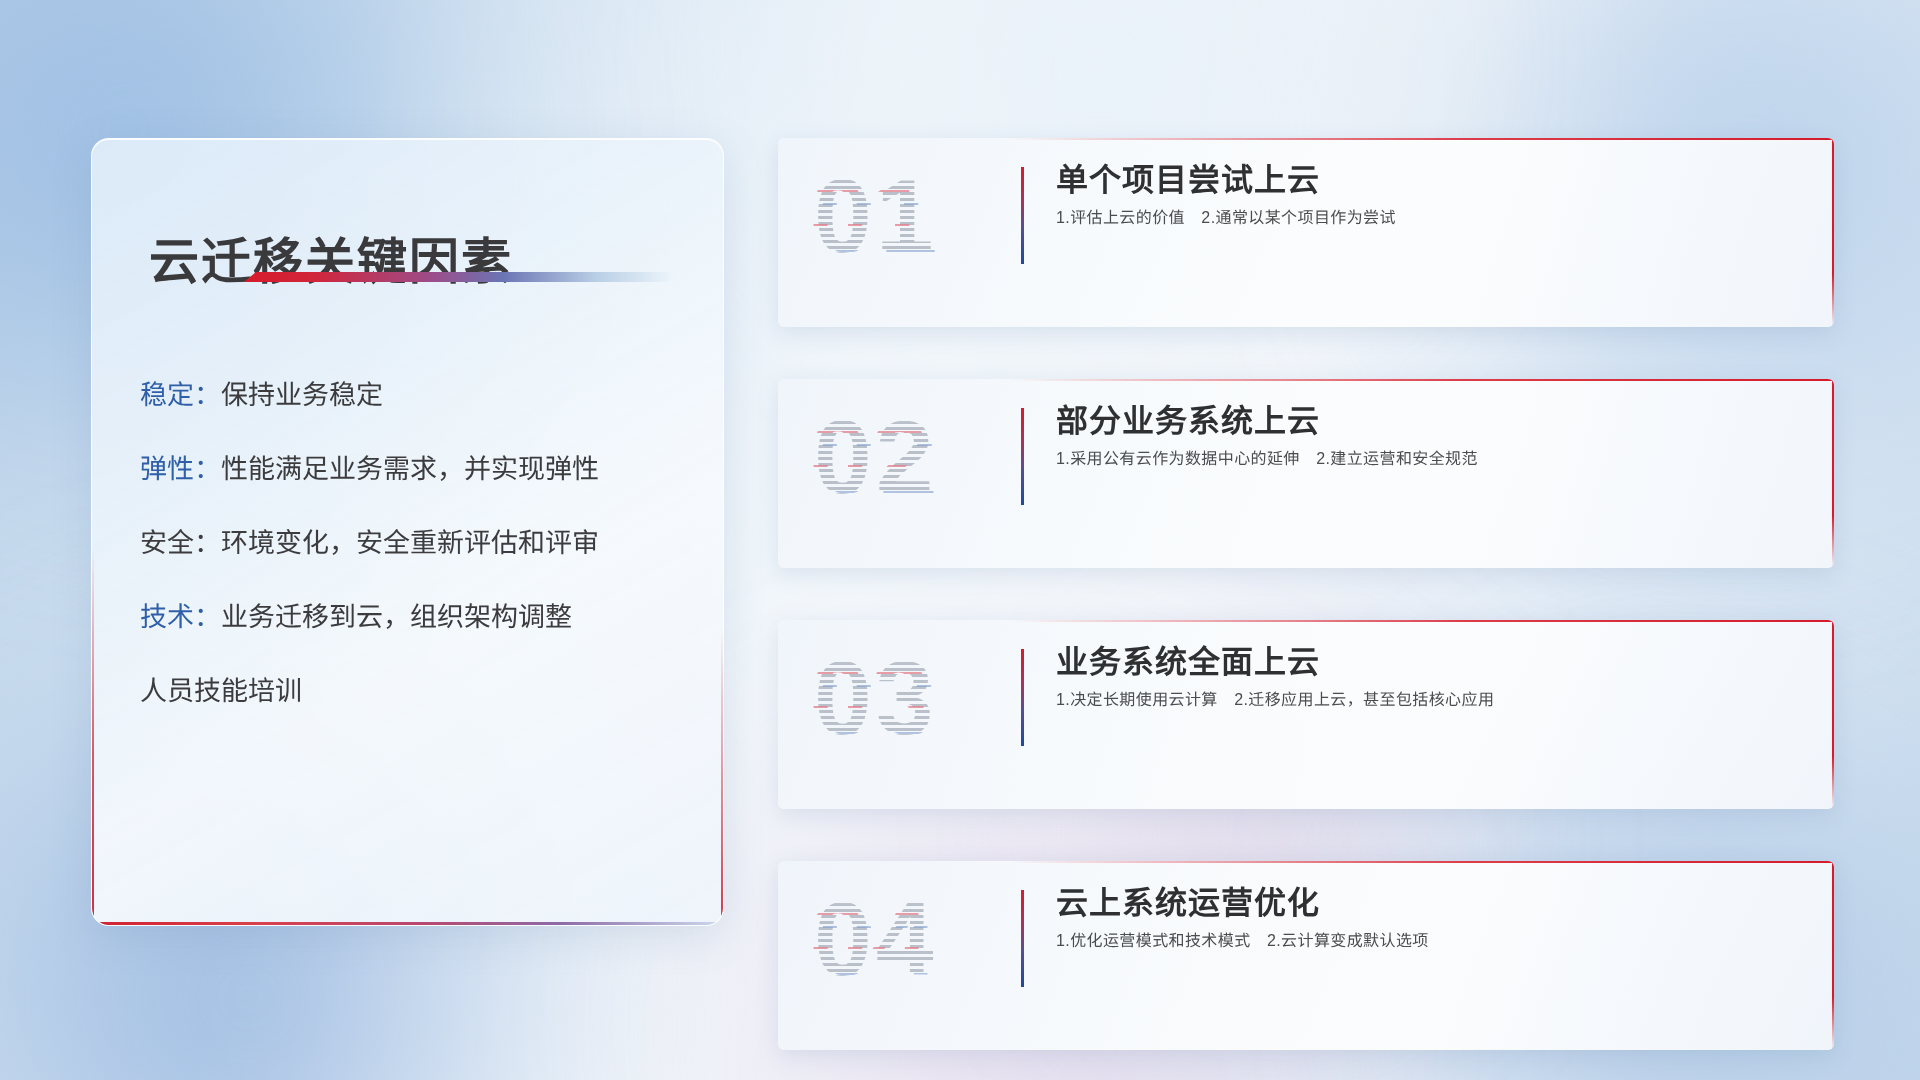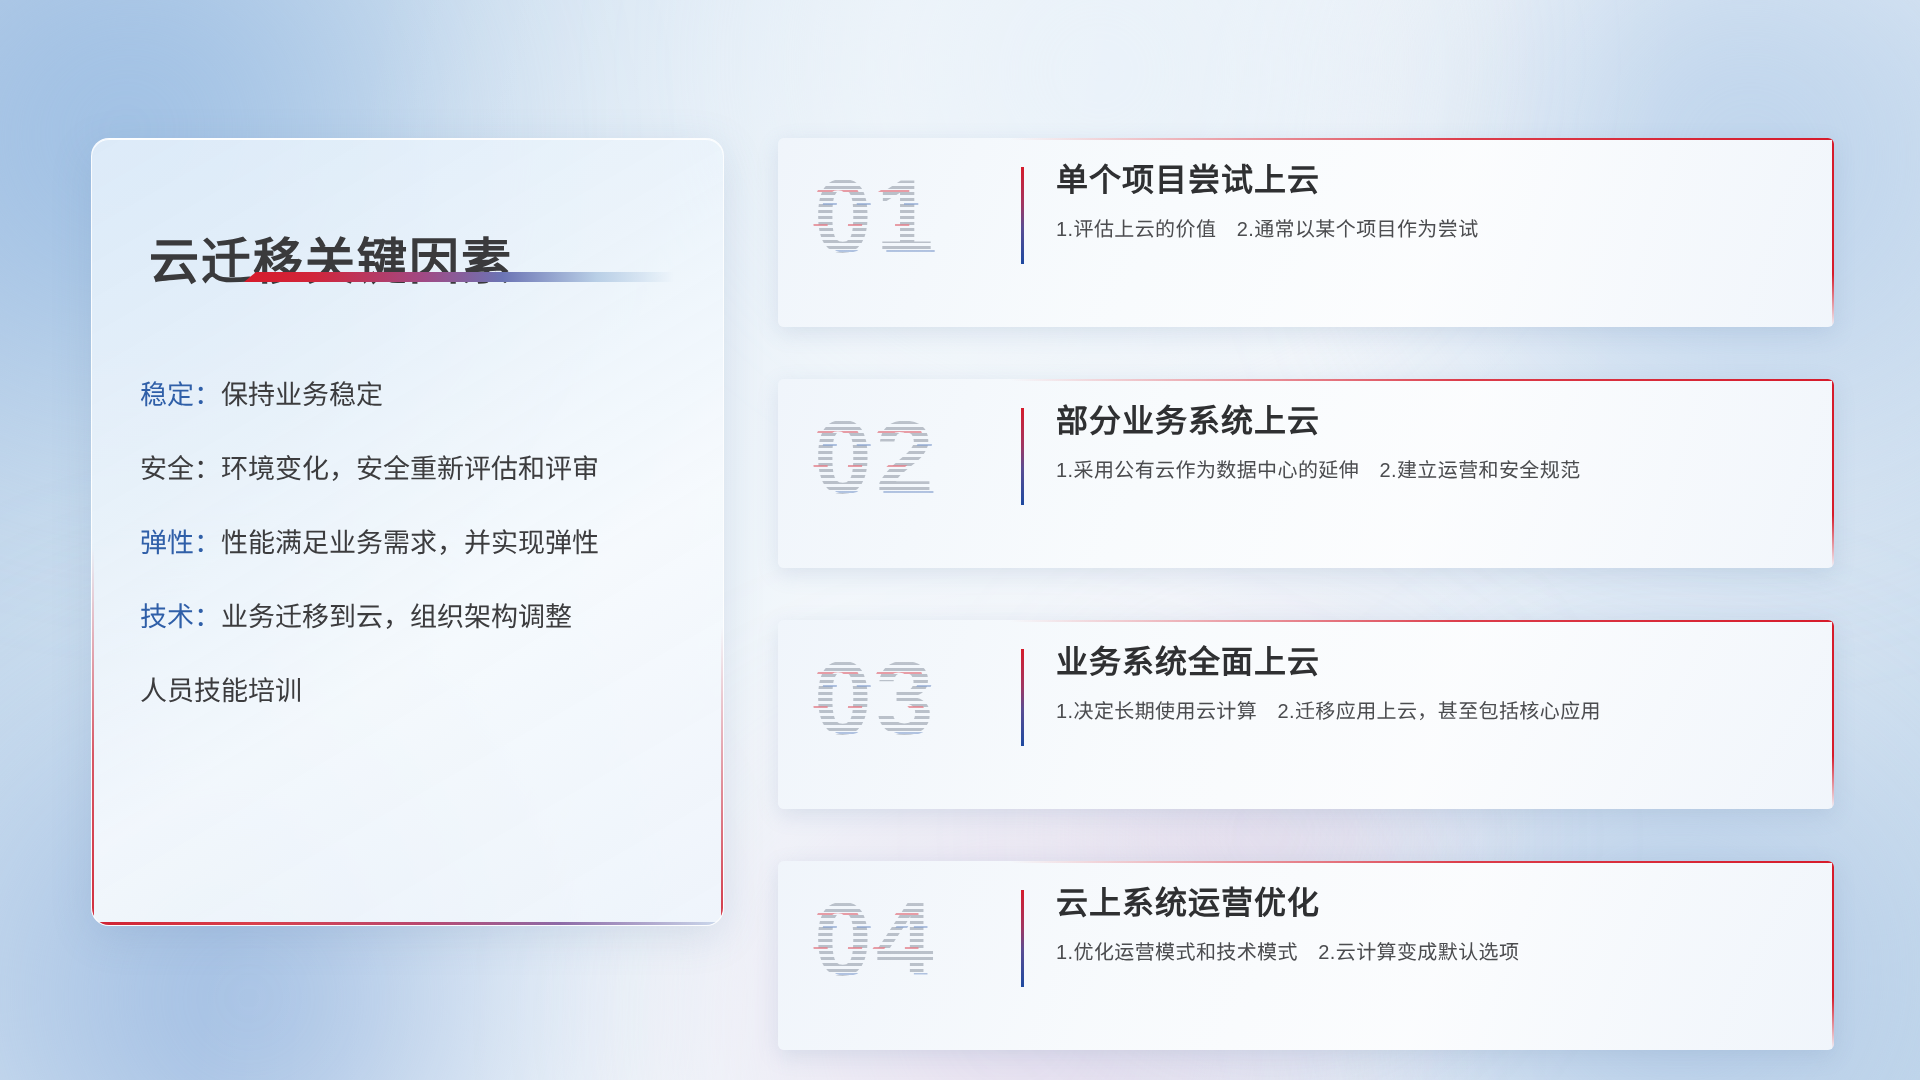--- a/index.html
+++ b/index.html
@@ -163,21 +163,21 @@
 
   .card-divider{
     position:absolute;left:243px;top:29px;width:3px;height:97px;
     background:linear-gradient(180deg,#d61b2b 0%,#a23560 38%,#5a4d93 62%,#1d49a0 100%);
   }
   .card-body{position:absolute;left:278px;top:22px;right:40px;}
   .card-title{
     font-size:32px;font-weight:700;color:#2f3032;letter-spacing:1px;line-height:1.25;
   }
   .card-sub{
-    margin-top:16px;font-size:20px;color:#4b4c4f;letter-spacing:.4px;line-height:1.3;
+    margin-top:8px;font-size:16px;color:#4b4c4f;letter-spacing:.4px;line-height:1.3;
   }
 </style>
 </head>
 <body>
 
 <div id="bg">
   <div class="layer bg-base"></div>
   <div class="bg-blob blob-a"></div>
   <div class="bg-blob blob-b"></div>
   <div class="bg-blob blob-c"></div>
@@ -197,25 +197,25 @@
     <h1 id="panel-title">云迁移关键因素</h1>
     <div id="panel-underline"></div>
 
     <div id="factor-list">
 
       <div class="factor-row">
         <span class="factor-key accent">稳定：</span><span class="factor-val">保持业务稳定</span>
       </div>
 
       <div class="factor-row">
+        <span class="factor-key accent">弹性：</span><span class="factor-val">性能满足业务需求，并实现弹性</span>
+      </div>
+
+      <div class="factor-row">
         <span class="factor-key">安全：</span><span class="factor-val">环境变化，安全重新评估和评审</span>
-      </div>
-
-      <div class="factor-row">
-        <span class="factor-key accent">弹性：</span><span class="factor-val">性能满足业务需求，并实现弹性</span>
       </div>
 
       <div class="factor-row">
         <span class="factor-key accent">技术：</span><span class="factor-val">业务迁移到云，组织架构调整</span>
       </div>
 
 
       <div class="factor-row">
         <span class="factor-val">人员技能培训</span>
       </div>

